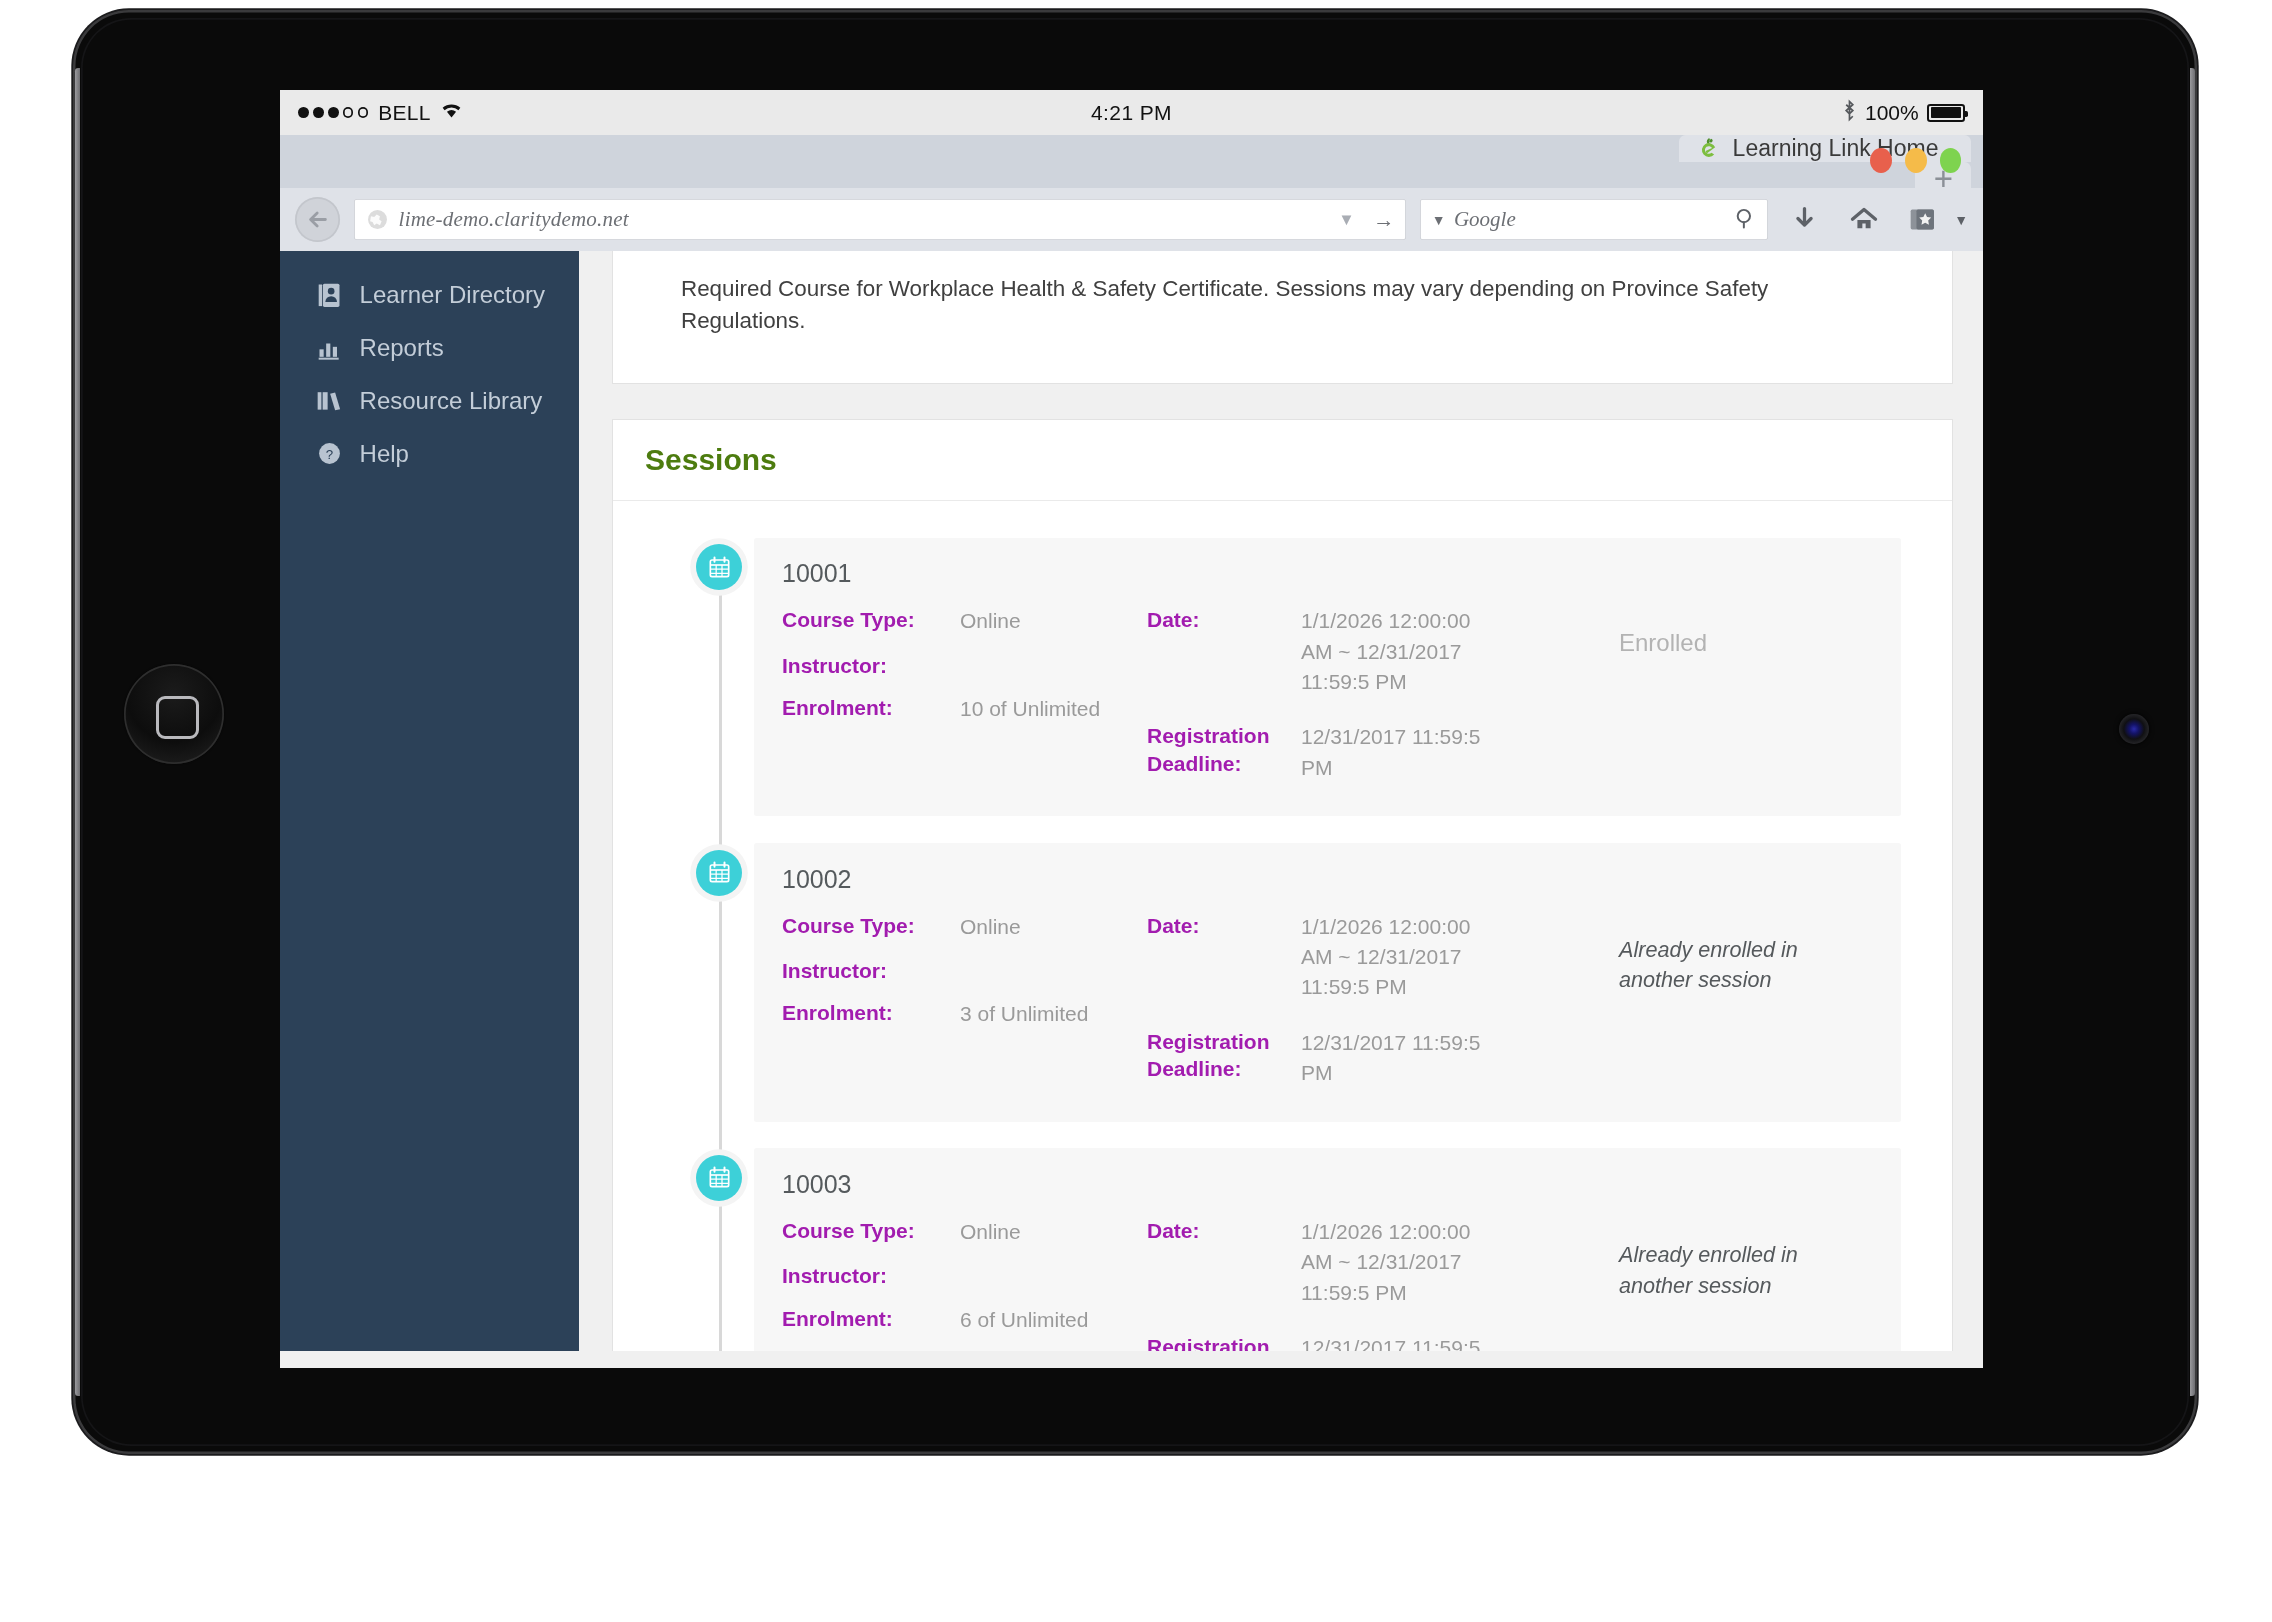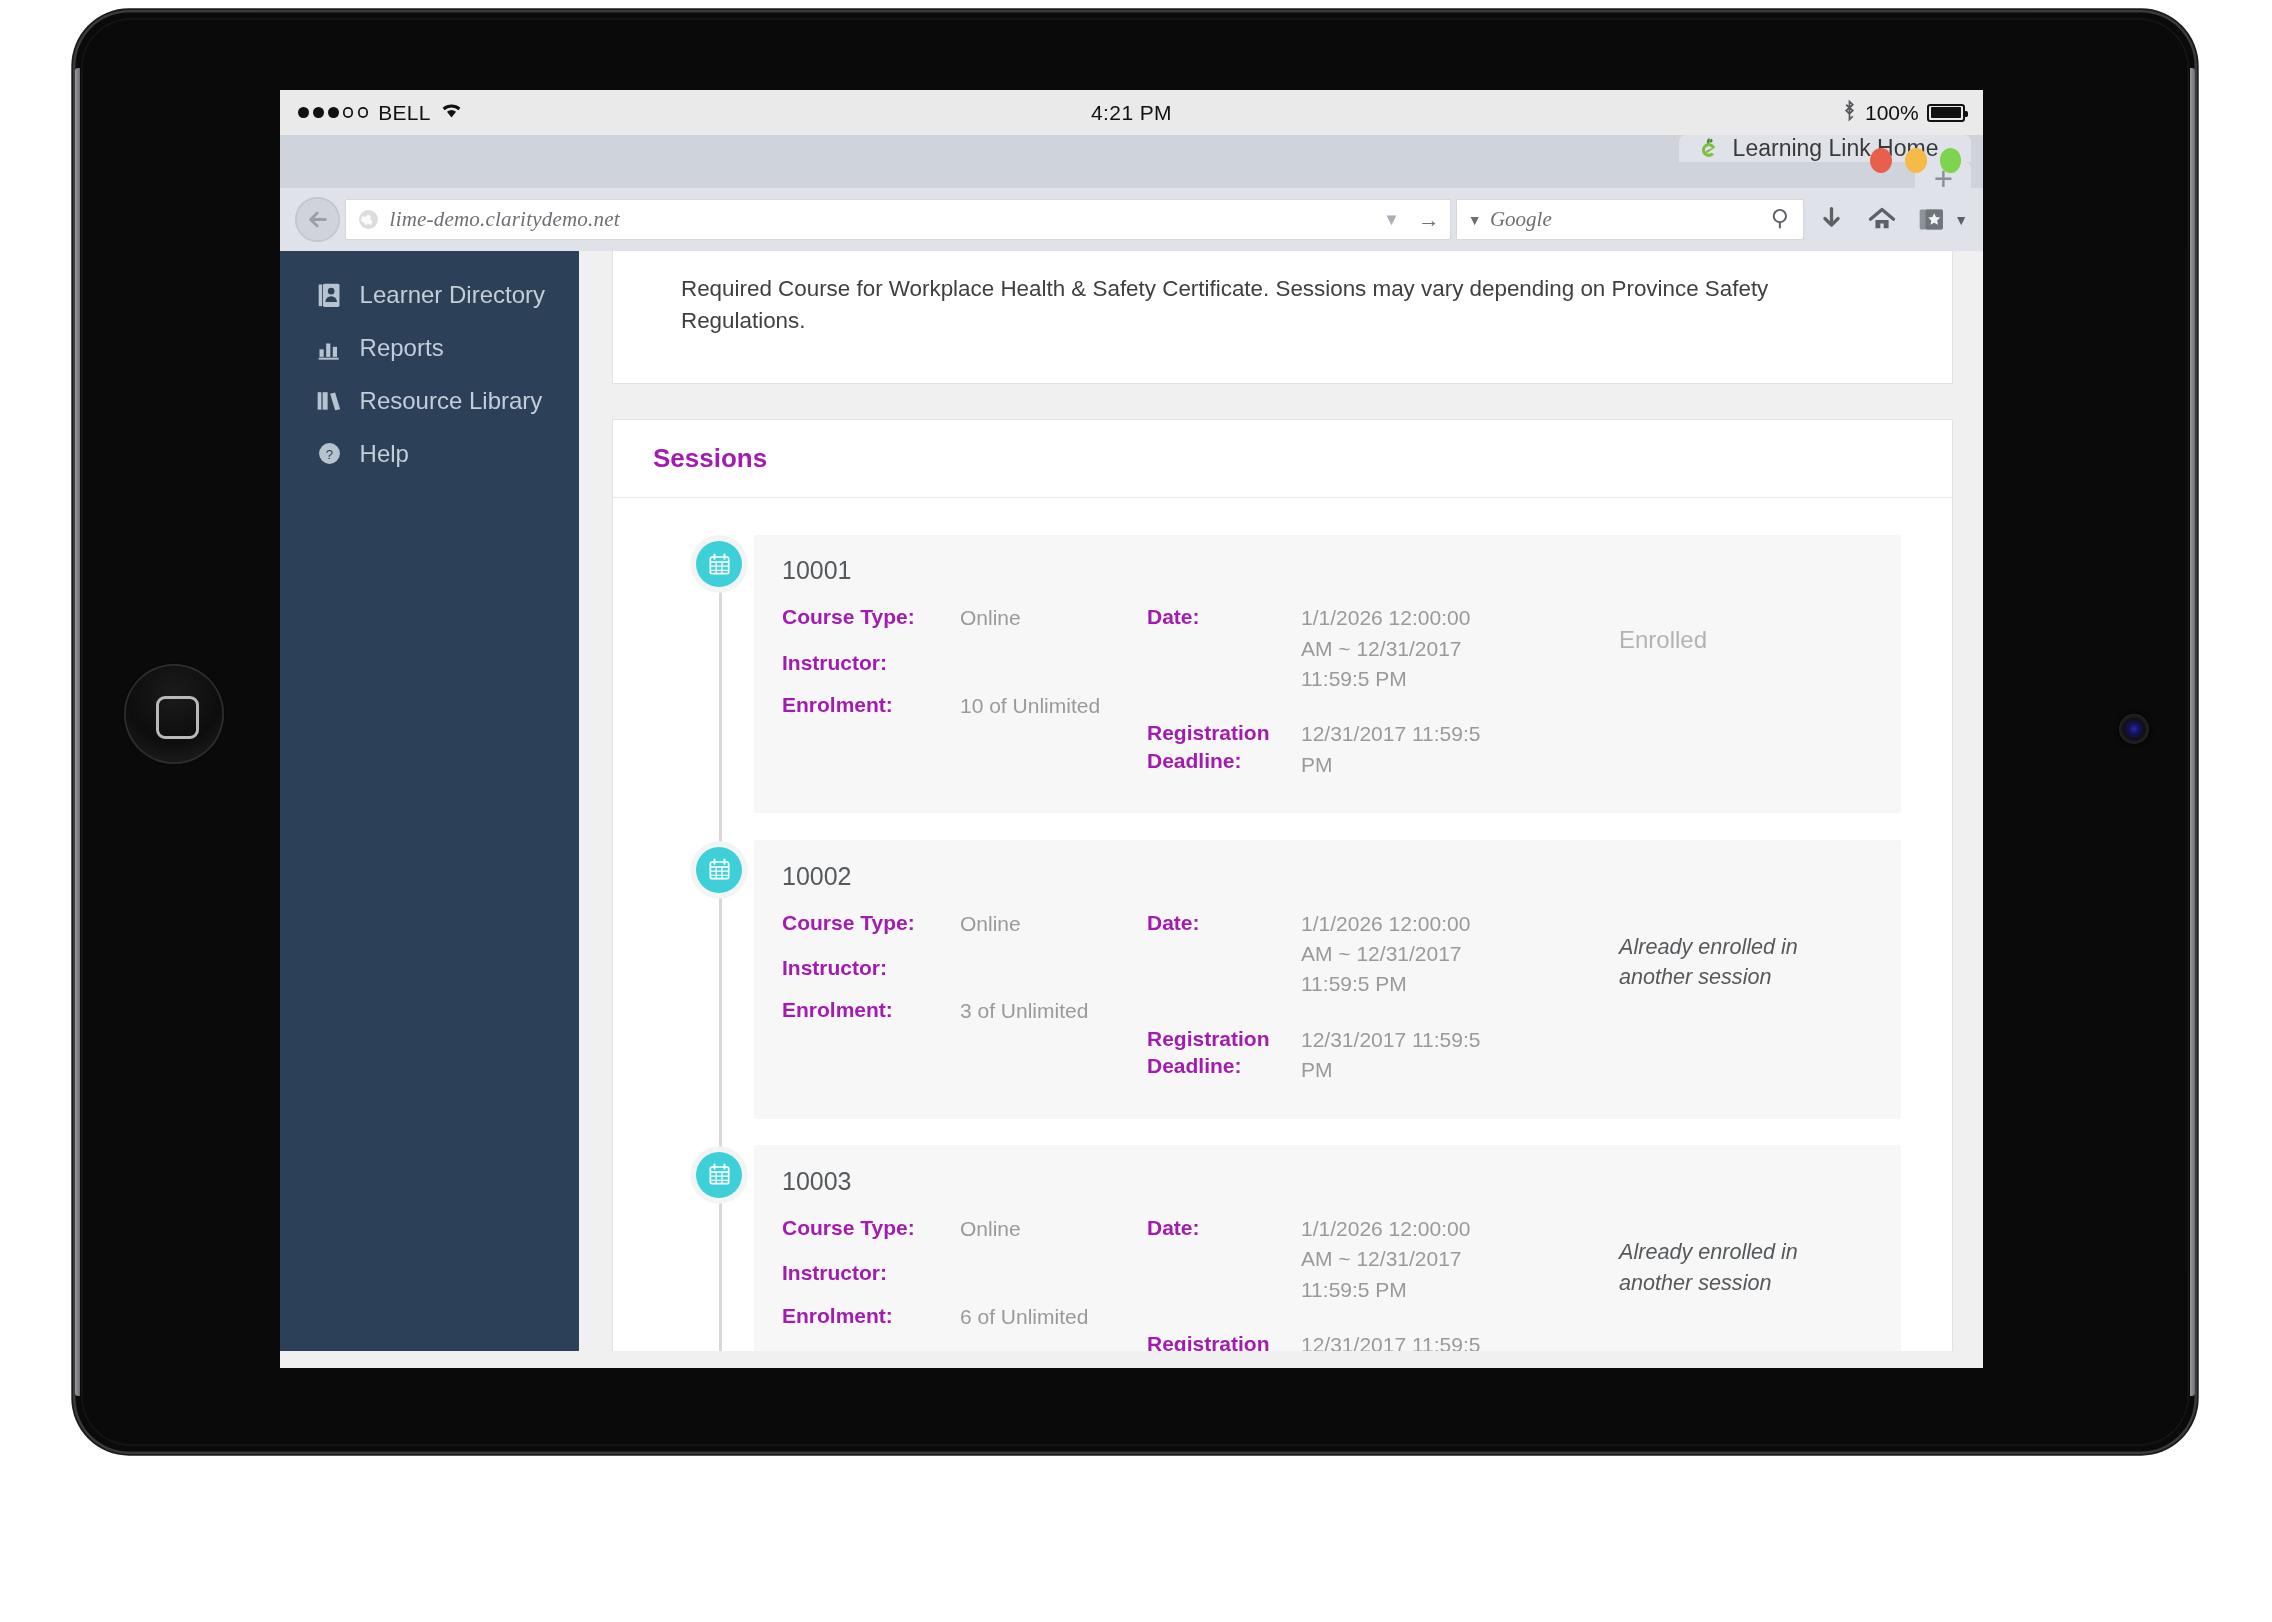--- a/index.html
+++ b/index.html
@@ -105,21 +105,21 @@
   .tab-new {
     width: 56px; height: 46px; background: #dfe2e8; border-radius: 6.6px 6.6px 0 0;
     margin-left: 5px; display:flex; align-items:center; justify-content:center;
     font-size: 33px; color: #8b9097; font-weight: 300; line-height: 1;
   }
   .win-dots { position: absolute; right: 21.6px; top: 13.3px; display: flex; gap: 13.3px; }
   .win-dots i { width: 21.6px; height: 25px; border-radius: 50%; display:block; }
 
   .navbar {
     height: 63px; background: #dfe2e8; display: flex; align-items: center;
-    padding: 0 15px; gap: 5px;
+    padding: 0 15px; gap: 14px;
   }
   .nav-back {
     width: 45px; height: 45px; border-radius: 50%; background: #d0d3d9;
     box-shadow: inset 0 0 0 1.7px #c3c6cc;
     display:flex; align-items:center; justify-content:center; flex: none;
   }
   .urlbar {
     flex: 1; height: 41px; background: #fff; border-radius: 2.5px;
     display: flex; align-items: center; padding: 0 11.6px; gap: 10px;
     box-shadow: inset 0 0 0 0.8px #c9ccd2;
@@ -157,22 +157,22 @@
 
   .card {
     background: #fff; border: 0.8px solid #e2e2e2;
     margin: 0 30px 0 33px;
   }
   .card.desc { padding: 21.6px 68px 45px; border-top: none; }
   .desc-text { font-size: 22.4px; color: #404040; line-height: 1.45; }
 
   .card.sessions { margin-top: 35px; }
   .sessions-head {
-    padding: 23px 40px; border-bottom: 0.8px solid #eaeaea;
-    font-size: 26px; font-weight: bold; color: #a21caf;
+    padding: 23px 32px; border-bottom: 0.8px solid #eaeaea;
+    font-size: 30px; font-weight: bold; color: #4d7c0f;
   }
   .sessions-body { padding: 37px 0 71px 0; position: relative; }
 
   .timeline {
     position: absolute; left: 106px; top: 55px; bottom: 68px;
     width: 2.5px; background: #d8d8d8;
   }
 
   .session { position: relative; padding-left: 90px; margin: 0 51px 26.6px 51px; }
   .session:last-child { margin-bottom: 0; }

